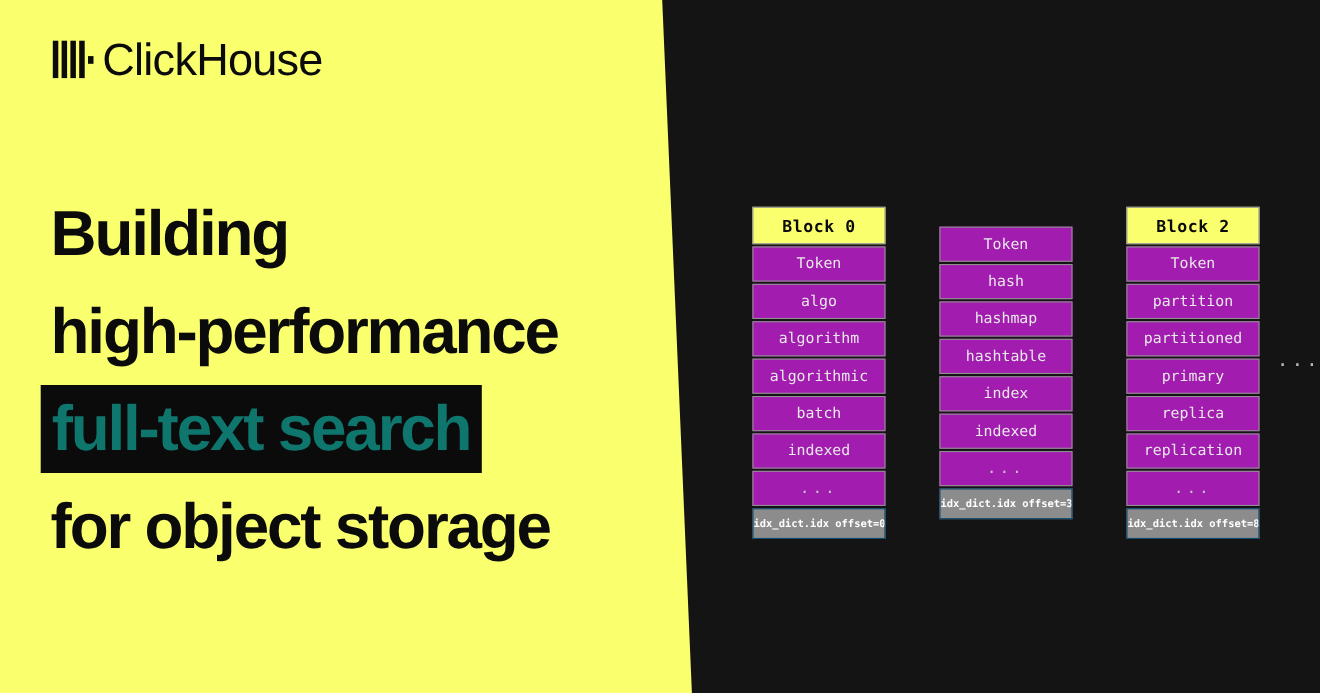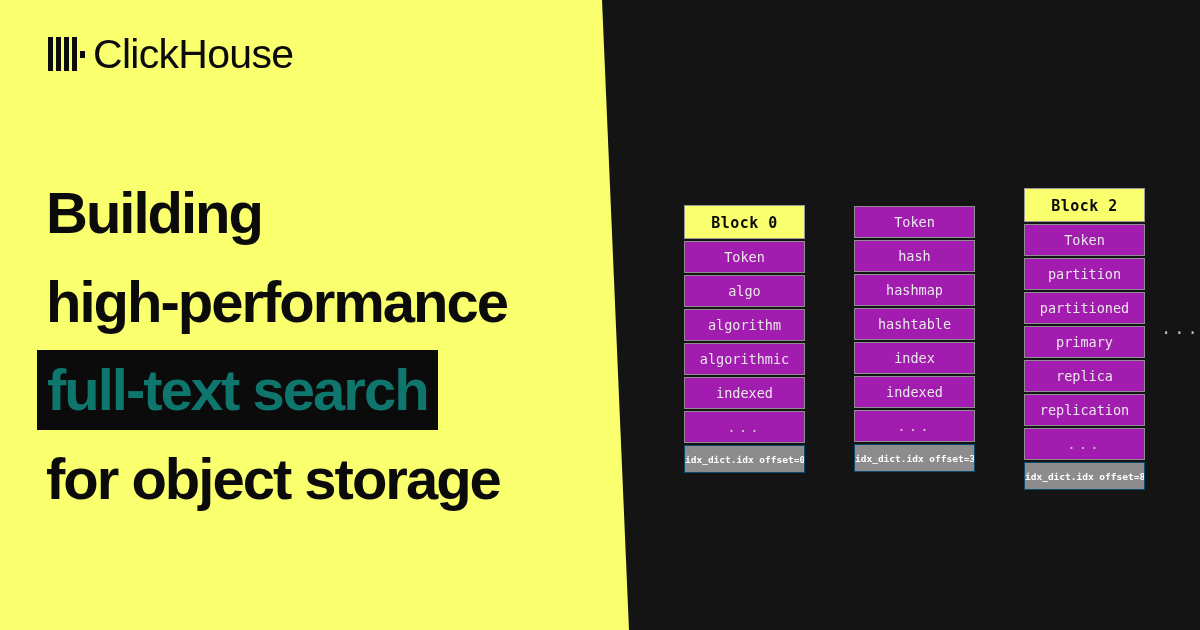--- a/index.html
+++ b/index.html
@@ -203,20 +203,21 @@
 
   <div class="diagram">
     <div class="blocks">
 
       <div class="block">
         <div class="block-header">Block 0</div>
         <div class="block-row">Token</div>
         <div class="block-row">algo</div>
         <div class="block-row">algorithm</div>
         <div class="block-row">algorithmic</div>
+        <div class="block-row">batch</div>
         <div class="block-row">indexed</div>
         <div class="block-row is-dots">...</div>
         <div class="block-footer">idx_dict.idx offset=0</div>
       </div>
 
       <div class="block">
         <div class="block-row">Token</div>
         <div class="block-row">hash</div>
         <div class="block-row">hashmap</div>
         <div class="block-row">hashtable</div>

